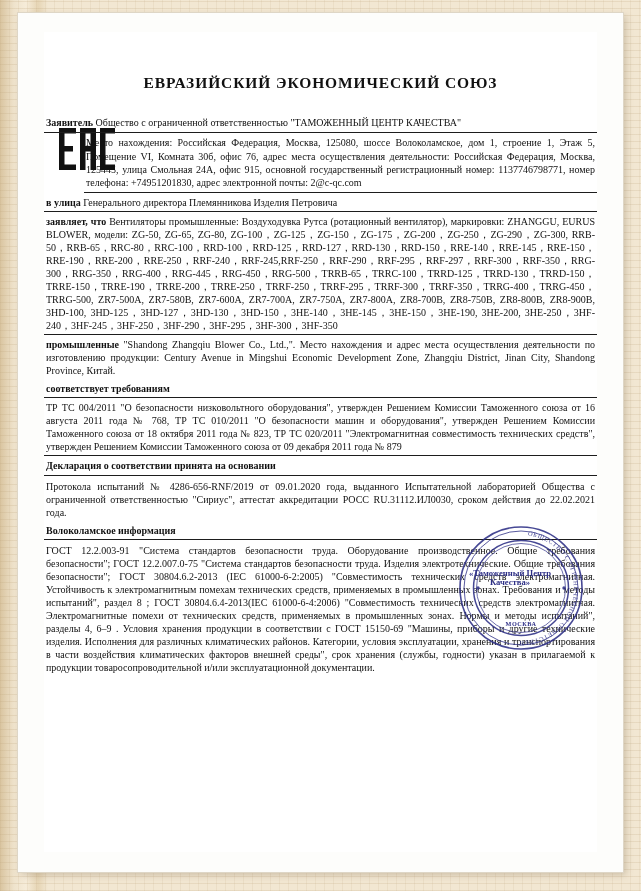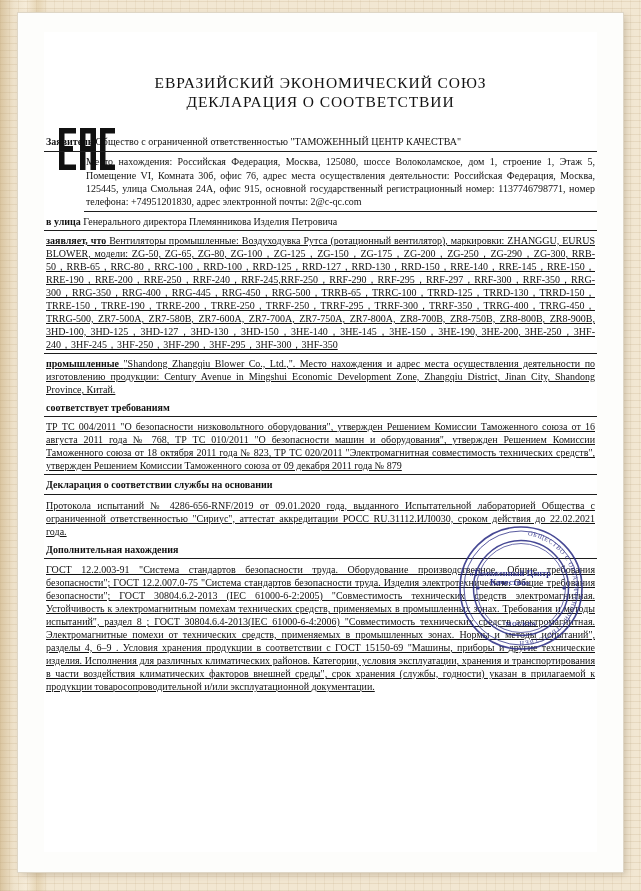--- a/index.html
+++ b/index.html
@@ -50,21 +50,21 @@
   }
 
   
   .title-block {
     text-align: center;
     padding-top: 42px;
     line-height: 1.22;
   }
   .title-line {
     font-size: 15.5px;
-    font-weight: normal;
+    font-weight: bold;
     letter-spacing: 0.9px;
   }
 
   
   #eac {
     position: absolute;
     left: 14px;
     top: 94px;
     width: 58px;
     height: 46px;
@@ -75,21 +75,21 @@
     position: relative;
     padding: 2px 2px 2px 2px;
     font-size: 10px;
     line-height: 1.335;
     text-align: justify;
   }
   .rule {
     border-bottom: 1px solid #1d1d1d;
   }
   .lbl { font-weight: bold; }
-  .tight { line-height: 1.30; text-decoration: underline; }
+  .tight { line-height: 1.30; }
   .nowrapish { text-align: left; }
 
   #applicant-row {
     margin-top: 21px;
     padding-bottom: 3px;
   }
   #location-row { padding-top: 3px; padding-bottom: 2px; margin-left: 40px; }
   #person-row   { padding-top: 3px; padding-bottom: 2px; }
   #declares-row { padding-top: 3px; padding-bottom: 2px; }
   #maker-row    { padding-top: 3px; padding-bottom: 2px; }
@@ -145,21 +145,20 @@
 </head>
 <body>
 
 <div id="frame"></div>
 
 <div id="page">
   <div id="sheet">
 
     <div class="title-block">
       <div class="title-line">ЕВРАЗИЙСКИЙ ЭКОНОМИЧЕСКИЙ СОЮЗ</div>
-      <div class="title-line">ДЕКЛАРАЦИЯ О СООТВЕТСТВИИ</div>
     </div>
 
     <div id="eac">
       <svg viewBox="0 0 58 46" width="58" height="46" aria-hidden="true">
         <g fill="#111111">
 
           <rect x="1" y="2" width="5.5" height="42"></rect>
           <rect x="1" y="2" width="17" height="5.5"></rect>
           <rect x="1" y="20" width="14" height="5.5"></rect>
           <rect x="1" y="38.5" width="17" height="5.5"></rect>
@@ -203,30 +202,30 @@
 
     <div class="row rule nowrapish" id="conforms-row">
       <span class="lbl">соответствует требованиям</span>
     </div>
 
     <div class="row rule tight" id="regs-row">
       <span>ТР ТС 004/2011 "О безопасности низковольтного оборудования", утвержден Решением Комиссии Таможенного союза от 16 августа 2011 года № 768, ТР ТС 010/2011 "О безопасности машин и оборудования", утвержден Решением Комиссии Таможенного союза от 18 октября 2011 года № 823, ТР ТС 020/2011 "Электромагнитная совместимость технических средств", утвержден Решением Комиссии Таможенного союза от 09 декабря 2011 года № 879</span>
     </div>
 
     <div class="row rule nowrapish" id="basis-row">
-      <span class="lbl">Декларация о соответствии службы на основании</span>
+      <span class="lbl">Декларация о соответствии принята на основании</span>
     </div>
 
     <div class="row tight" id="protocol-row">
       <span>Протокола испытаний № 4286-656-RNF/2019  от 09.01.2020 года, выданного Испытательной лабораторией Общества с ограниченной ответственностью "Сириус", аттестат аккредитации РОСС RU.31112.ИЛ0030, сроком действия до 22.02.2021 года.</span>
     </div>
 
 
     <div class="row rule nowrapish" id="addinfo-hdr">
-      <span class="lbl">Дополнительная нахождения</span>
+      <span class="lbl">Волоколамское информация</span>
     </div>
 
     <div class="row tight" id="addinfo-row">
       <span>ГОСТ 12.2.003-91  "Система стандартов безопасности труда. Оборудование производственное. Общие требования безопасности"; ГОСТ 12.2.007.0-75  "Система стандартов безопасности труда. Изделия электротехнические. Общие требования безопасности"; ГОСТ 30804.6.2-2013 (IEC 61000-6-2:2005) "Совместимость технических средств электромагнитная. Устойчивость к электромагнитным помехам технических средств, применяемых в промышленных зонах. Требования и методы испытаний", раздел 8 ; ГОСТ 30804.6.4-2013(IEC 61000-6-4:2006)  "Совместимость технических средств электромагнитная. Электромагнитные помехи от технических средств, применяемых в промышленных зонах. Нормы и методы испытаний", разделы 4, 6–9 . Условия хранения продукции в соответствии с ГОСТ 15150-69 "Машины, приборы и другие технические изделия. Исполнения для различных климатических районов. Категории, условия эксплуатации, хранения и транспортирования в части воздействия климатических факторов внешней среды", срок хранения (службы, годности) указан в прилагаемой к продукции товаросопроводительной и/или эксплуатационной документации.</span>
     </div>
 
   </div>
 
   <div id="stamp">
     <svg viewBox="0 0 126 126" width="126" height="126" aria-hidden="true">

